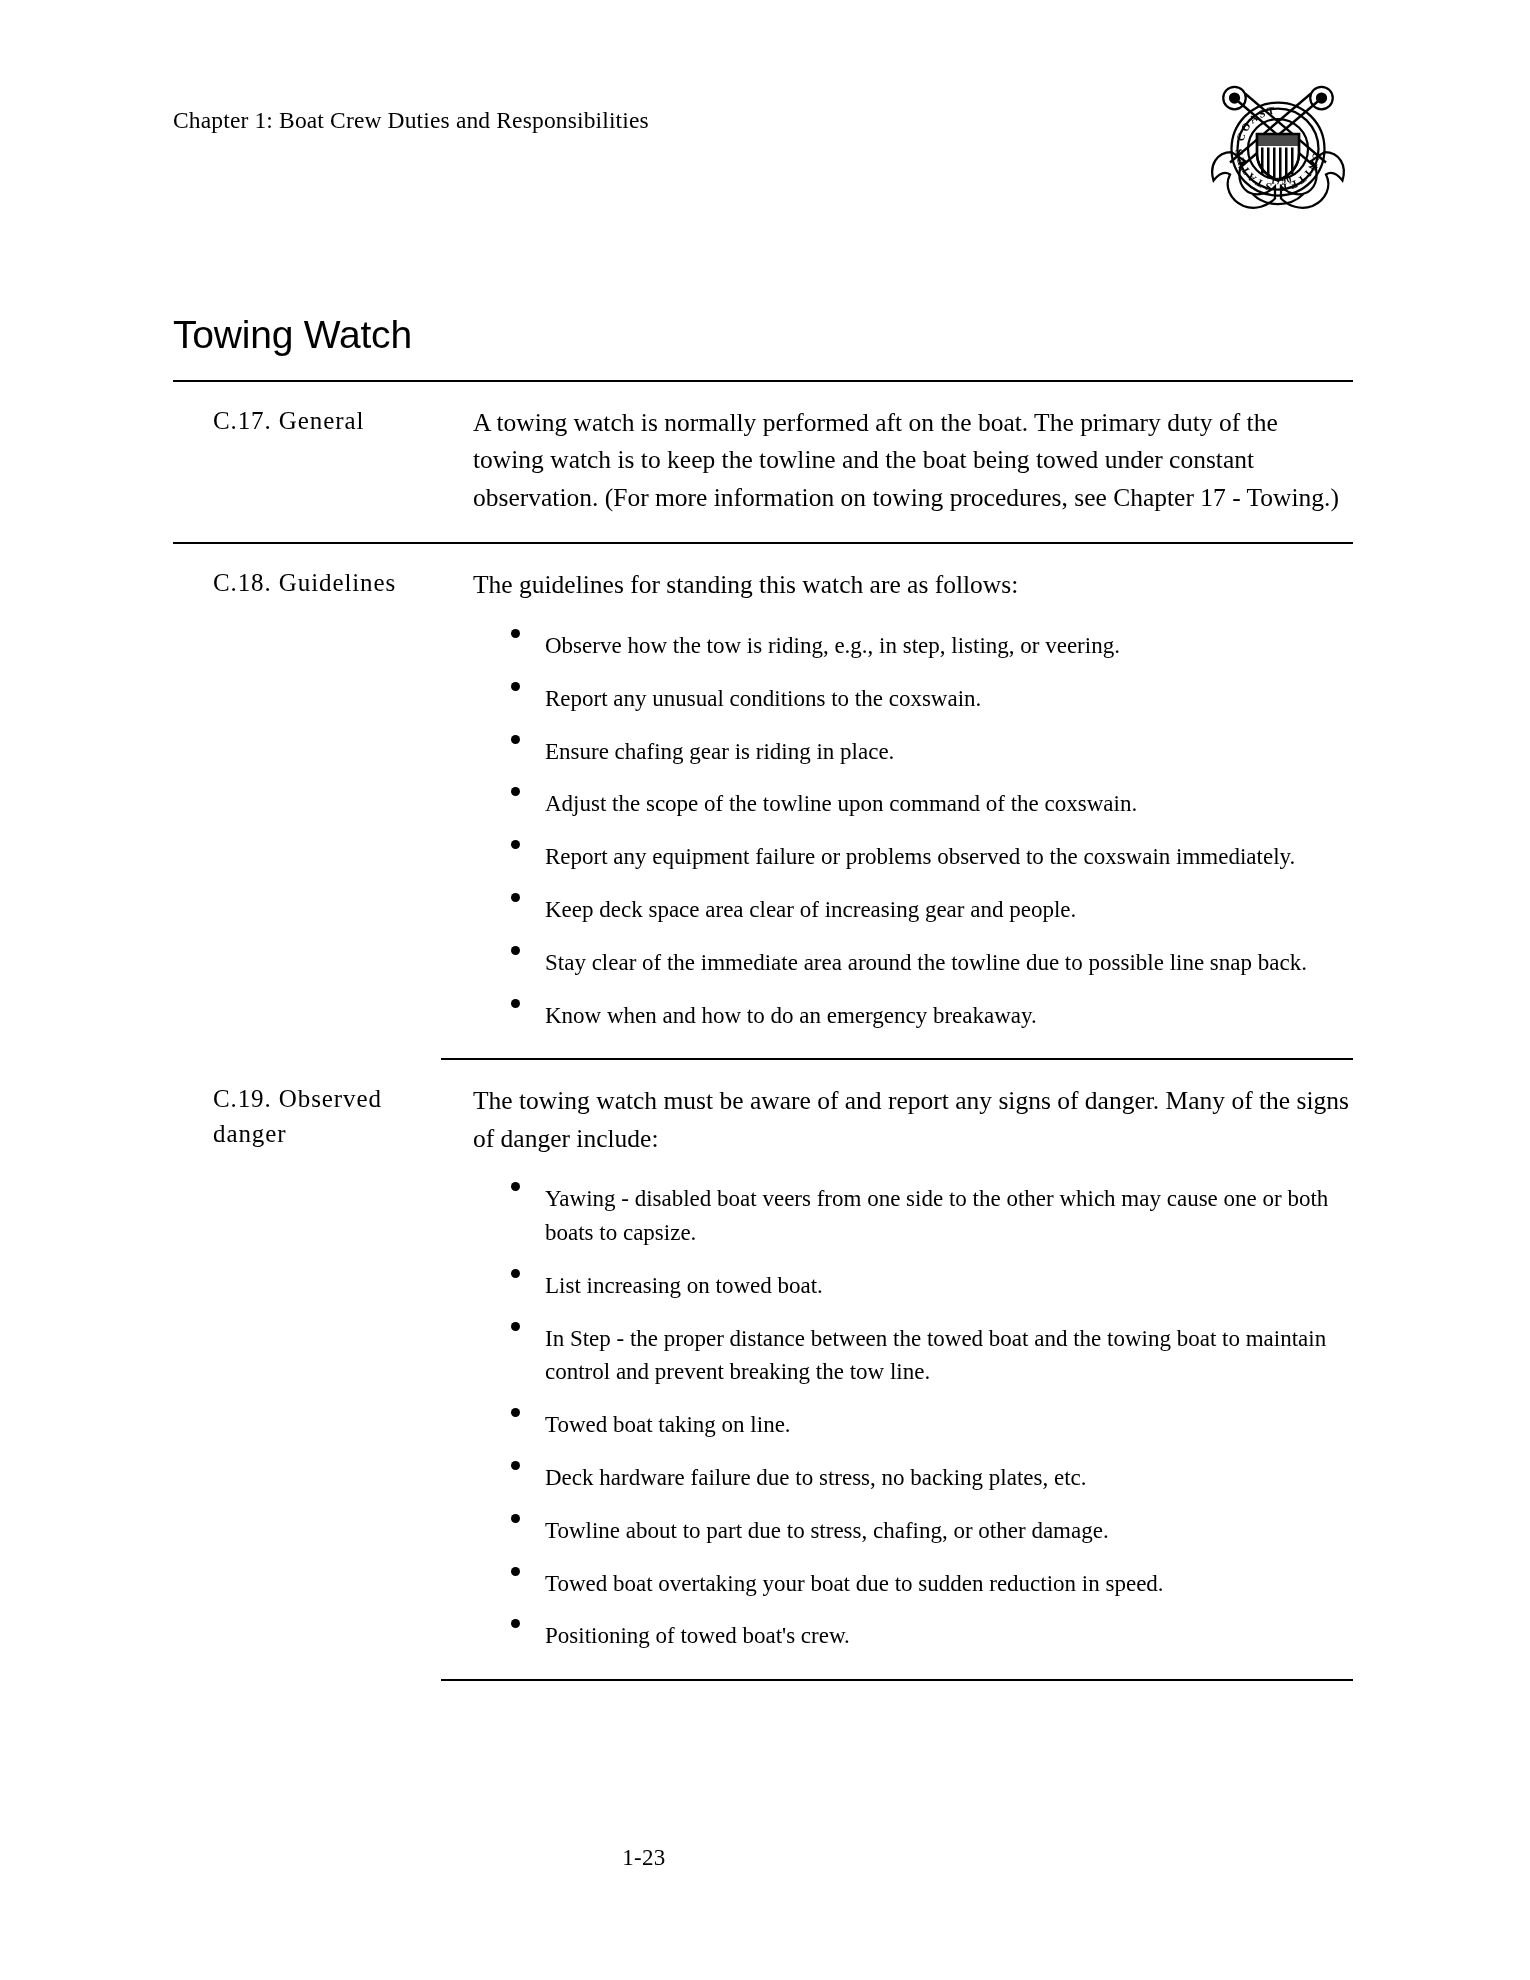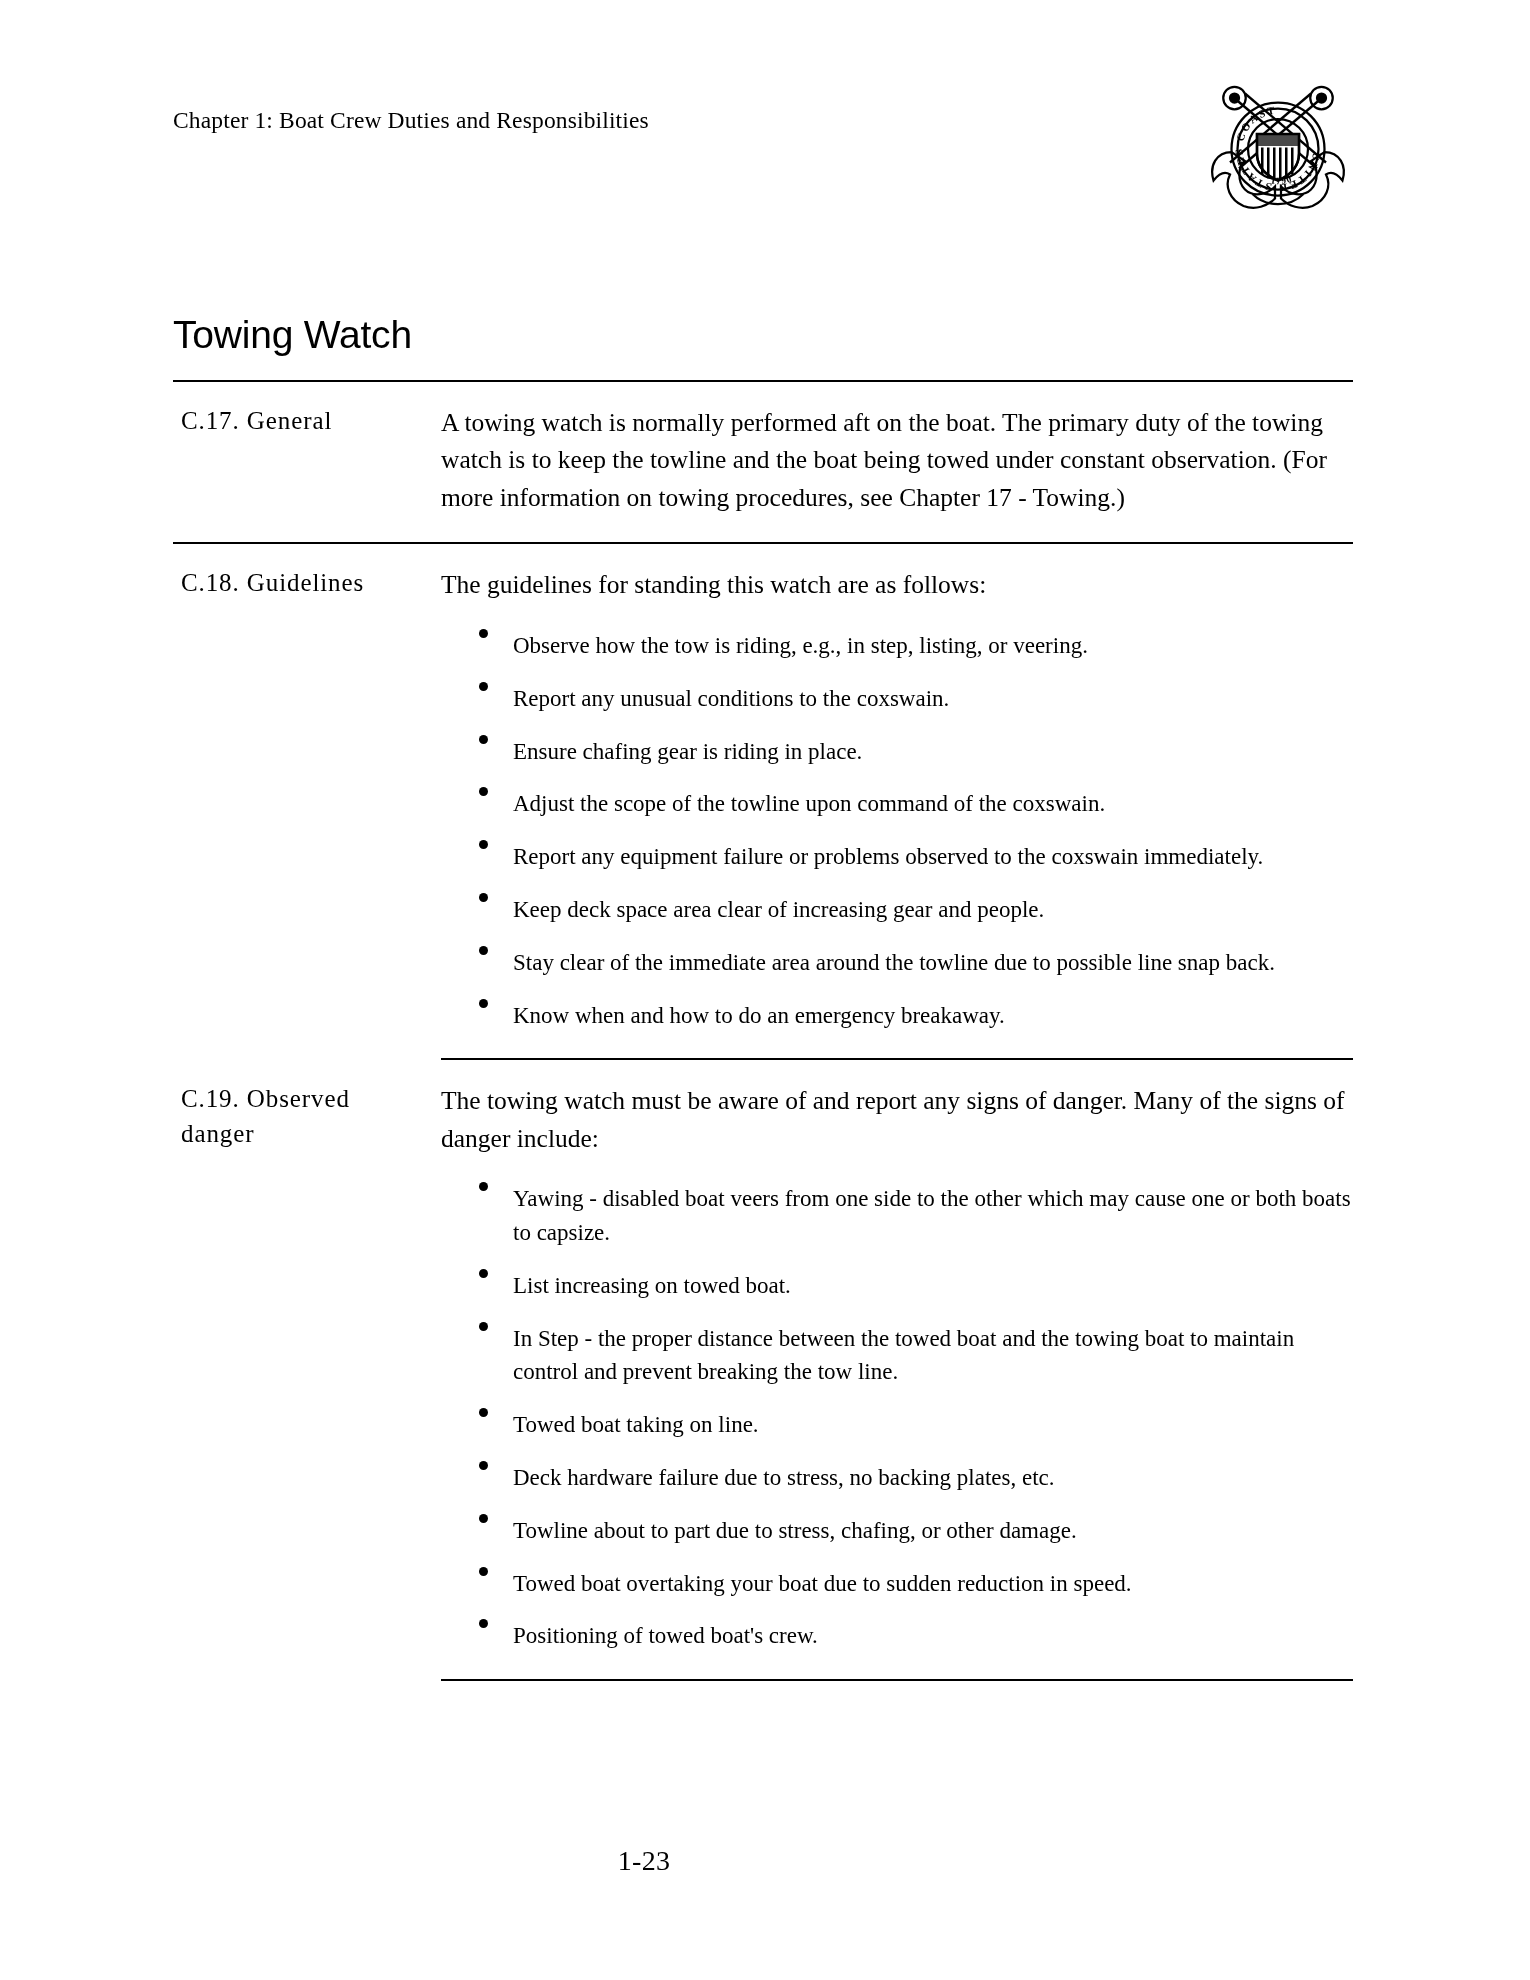--- a/index.html
+++ b/index.html
@@ -80,20 +80,21 @@
   .rule.indented {
     margin-left: 268px;
     width: 912px;
   }
 
   .block {
     display: flex;
     align-items: flex-start;
     padding-top: 22px;
     padding-bottom: 26px;
+    margin-left: 32px;
   }
   .block-label {
     width: 268px;
     flex: 0 0 268px;
     padding-right: 20px;
     padding-left: 8px;
     font-size: 25px;
     line-height: 1.38;
     letter-spacing: 0.9px;
   }
@@ -140,21 +141,21 @@
 
   .spacer-after-lead { height: 6px; }
 
   
   .page-footer {
     position: absolute;
     left: 0;
     top: 1845px;
     width: 1288px;
     text-align: center;
-    font-size: 28px;
+    font-size: 23px;
     letter-spacing: 0.3px;
   }
 </style>
 </head>
 <body>
 
 <div class="page">
 
   <div class="page-header">
     <div class="header-chapter">Chapter 1:  Boat Crew Duties and Responsibilities</div>

